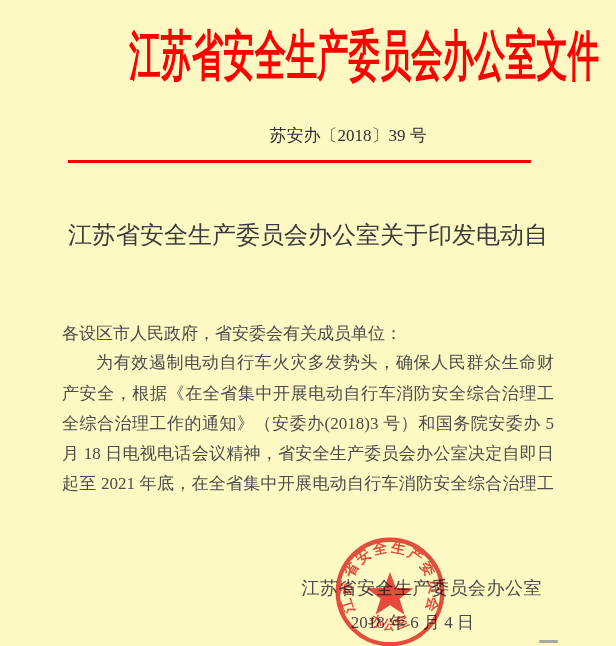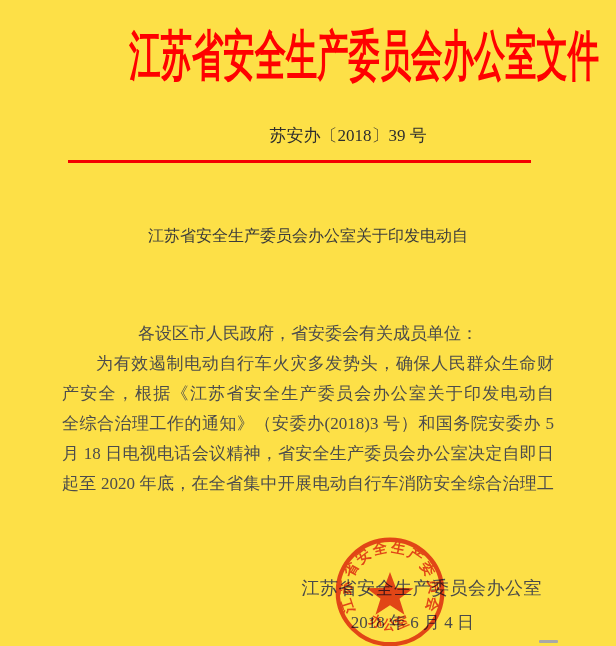--- a/index.html
+++ b/index.html
@@ -1,30 +1,30 @@
 <!DOCTYPE html>
 <html><head>
 <meta charset="utf-8">
 <style>
   html,body{margin:0;padding:0;background:#ffffff;}
-  .page{position:relative;width:616px;height:646px;background:#fde047;overflow:hidden;
+  .page{position:relative;width:616px;height:646px;background:#fef9c3;overflow:hidden;
         font-family:"Liberation Serif","DejaVu Serif",serif;}
   .org-banner{position:absolute;top:22px;left:0;width:100%;height:68px;line-height:68px;
         text-align:center;font-size:54px;font-weight:700;color:#ff0000;white-space:nowrap;
         transform:scaleX(0.58);transform-origin:50% 50%;letter-spacing:0px;}
   .doc-number{position:absolute;top:124px;left:0;width:100%;text-align:center;
         font-size:17px;color:#2e2e2e;padding-left:40px;}
   .red-rule{position:absolute;top:160px;left:68px;width:463px;height:3px;background:#f40000;}
   .doc-title{position:absolute;top:219px;left:0;width:100%;text-align:center;
-        font-size:16px;line-height:33px;color:#3b3b3b;font-weight:500;}
+        font-size:24px;line-height:33px;color:#3b3b3b;font-weight:500;}
   .content{position:absolute;top:319px;left:62px;width:492px;font-size:17px;
         line-height:30px;color:#4c4c4c;}
-  .line{height:30px;white-space:nowrap;text-align:center;}
+  .line{height:30px;white-space:nowrap;}
   .jline{height:30px;text-align:justify;text-align-last:justify;text-justify:inter-character;}
-  .indent{text-indent:34px;}
+  .indent{text-indent:34px;font-family:Liberation Mono, monospace;}
   .sig-org{position:absolute;top:576px;right:74px;font-size:18px;letter-spacing:.5px;color:#4a4a4a;}
   .sig-date{position:absolute;top:611px;right:142px;font-size:17px;color:#4a4a4a;}
   .seal{position:absolute;left:333px;top:535px;width:114px;height:114px;
         opacity:.9;mix-blend-mode:multiply;}
   .scroll-thumb{position:absolute;left:539px;top:640px;width:19px;height:3px;
         background:#a8a8a8;border-radius:1px;}
 </style>
 </head>
 <body>
 
@@ -36,24 +36,24 @@
 
   <div class="red-rule"></div>
 
   <div class="doc-title">
     <div>江苏省安全生产委员会办公室关于印发电动自</div>
   </div>
 
   <div class="content">
     <div class="line">各设区市人民政府，省安委会有关成员单位：</div>
     <div class="jline indent">为有效遏制电动自行车火灾多发势头，确保人民群众生命财</div>
-    <div class="jline">产安全，根据《江苏省安全生产委员会办公室关于印发电动自</div>
+    <div class="jline">产安全，根据《在全省集中开展电动自行车消防安全综合治理工</div>
     <div class="jline">全综合治理工作的通知》（安委办(2018)3 号）和国务院安委办 5</div>
     <div class="jline">月 18 日电视电话会议精神，省安全生产委员会办公室决定自即日</div>
-    <div class="jline">起至 2020 年底，在全省集中开展电动自行车消防安全综合治理工</div>
+    <div class="jline">起至 2021 年底，在全省集中开展电动自行车消防安全综合治理工</div>
   </div>
 
   <div class="sig-org">江苏省安全生产委员会办公室</div>
 
   <div class="sig-date">2018 年 6 月 4 日</div>
 
   <svg class="seal" viewBox="0 0 120 120">
     <circle cx="60" cy="60" r="55" fill="none" stroke="#e03c3c" stroke-width="4.5"></circle>
     <path id="sealTopArc" d="M 30.3 89.7 A 42 42 0 1 1 89.7 89.7" fill="none"></path>
     <path id="sealBottomArc" d="M 31 85 A 37 37 0 0 0 89 85" fill="none"></path>

